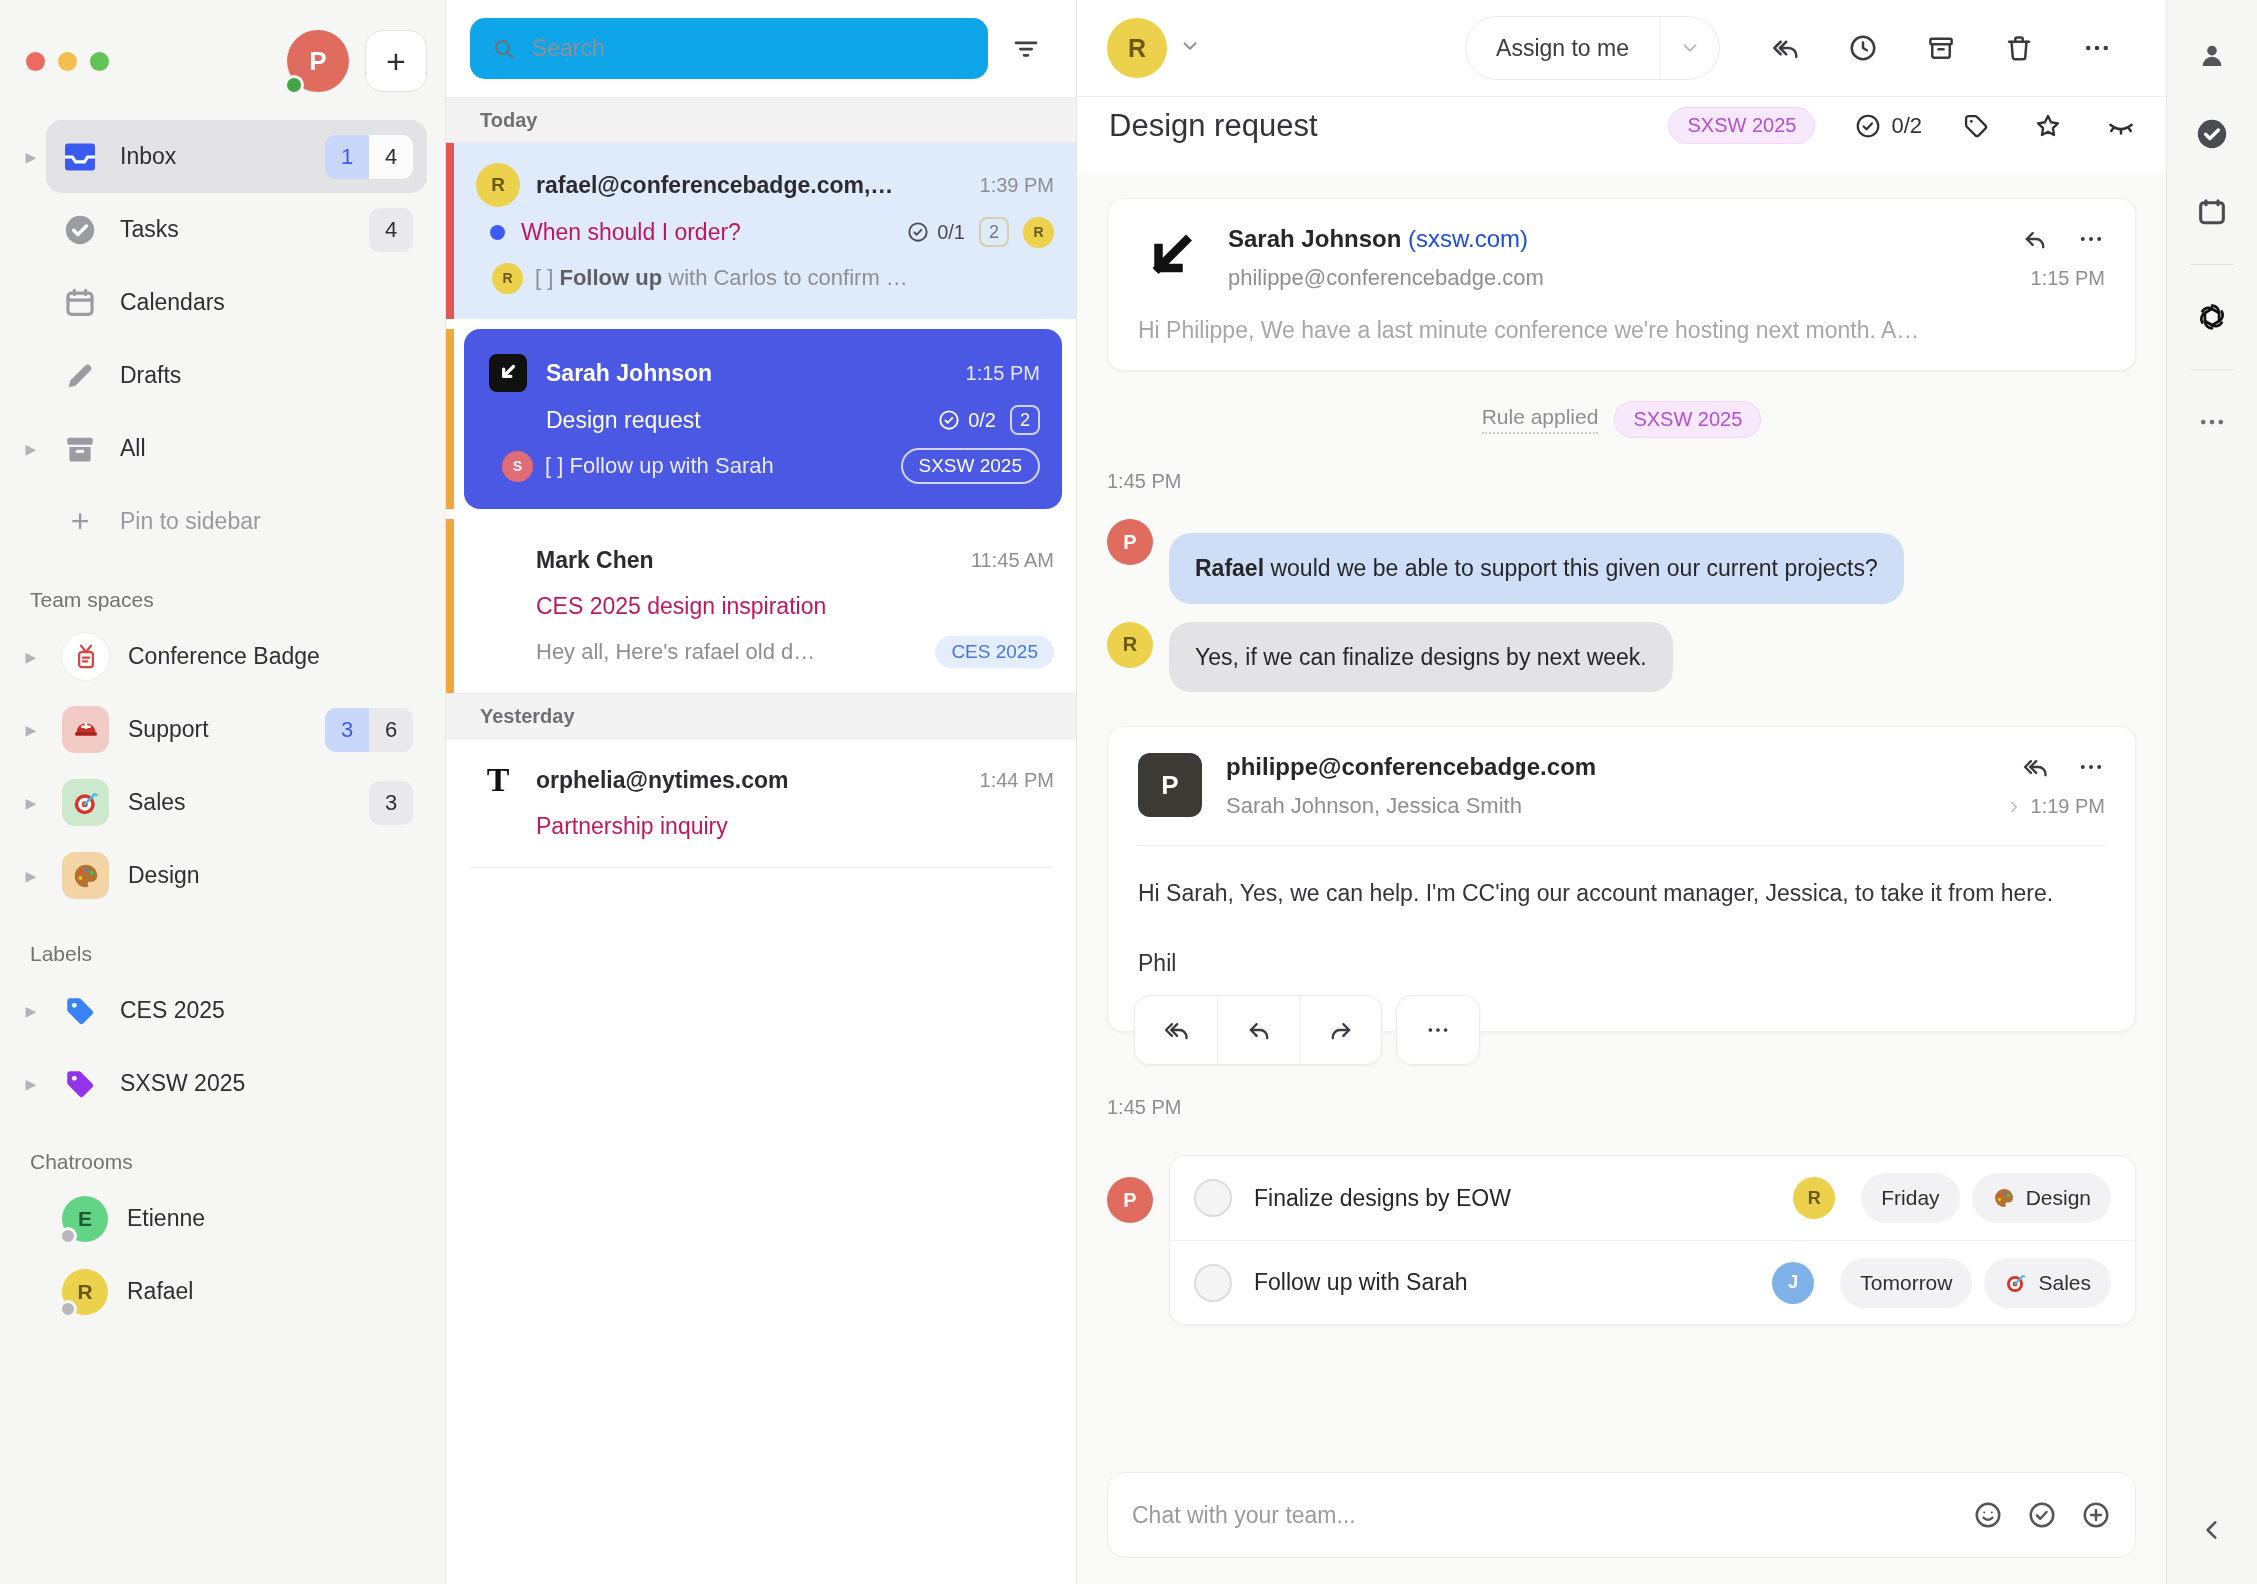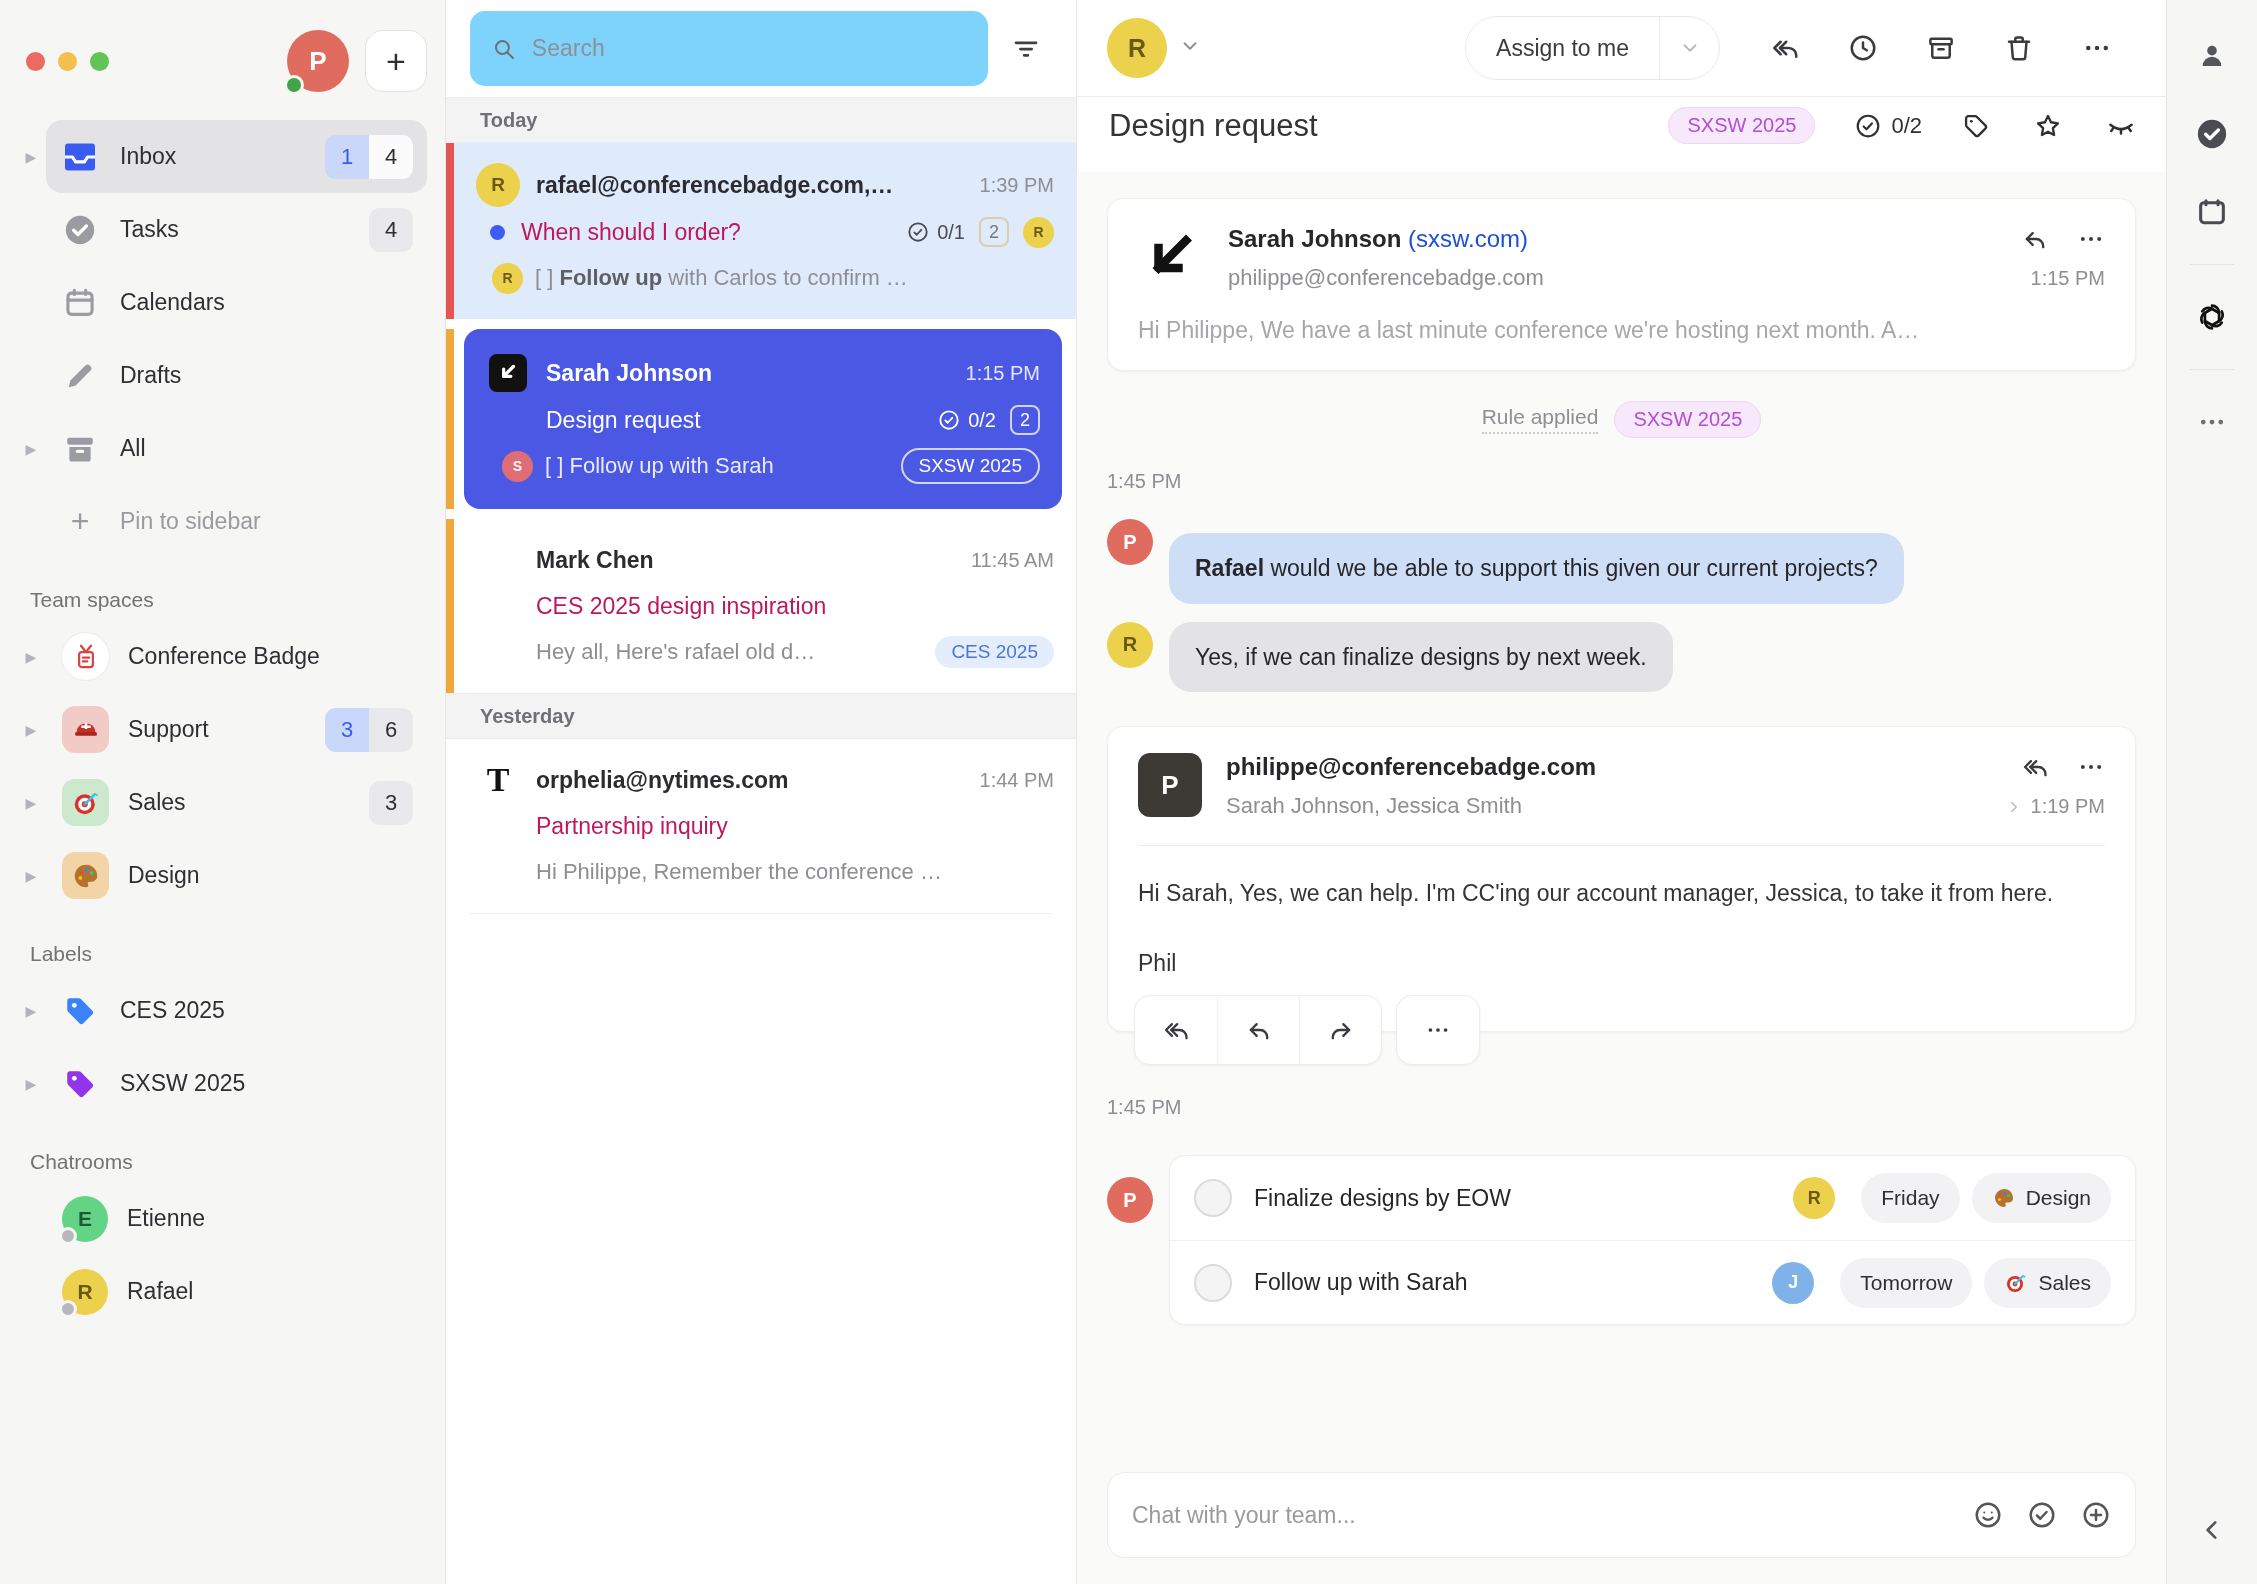--- a/index.html
+++ b/index.html
@@ -39,21 +39,21 @@
   .tile-conf { background:#fff; border-radius:50%; box-shadow:0 0 0 1px #ececea; }
   .tile-support { background:#f3cbc6; }
   .tile-sales { background:#cde9cd; }
   .tile-design { background:#f2d4a7; }
   .chat-av { width:46px; height:46px; font-size:21px; margin-right:19px; }
   .chat-av .status-dot { width:18px; height:18px; }
 
   
   .listpane { width:632px; background:#fff; border-left:1px solid #e7e7e5; border-right:1px solid #e7e7e5; flex-shrink:0; display:flex; flex-direction:column; overflow:hidden; }
   .list-head { height:97px; display:flex; align-items:center; padding:0 22px 0 24px; background:#fff; }
-  .search-pill { flex:1; height:75px; background:#7dd3fc; border-radius:15px; display:flex; align-items:center; padding:0 22px; }
+  .search-pill { flex:1; height:61px; background:#0ea5e9; border-radius:15px; display:flex; align-items:center; padding:0 22px; }
   .search-pill input { border:none; outline:none; background:transparent; font-size:23px; color:#2e2e33; font-family:inherit; width:100%; }
   .search-pill input::placeholder { color:#8f8f96; }
   .filter-btn { width:56px; height:56px; margin-left:10px; display:flex; align-items:center; justify-content:center; color:#3f3f46; }
   .group-head { background:#f3f3f4; border-top:1px solid #ececea; border-bottom:1px solid #ececea; height:46px; display:flex; align-items:center; padding-left:34px; font-size:20px; font-weight:700; color:#6f6f76; }
   .eitem { position:relative; padding:20px 22px 20px 30px; }
   .estrip { position:absolute; left:0; top:0; bottom:0; width:8px; }
   .strip-red { background:#e25550; } .strip-amber { background:#f0a73c; }
   .eitem.unread-bg { background:#dfeafb; }
   .eitem.sel-wrap { padding:0 14px 0 18px; margin:10px 0; }
   .sel-card { background:#4a58e4; border-radius:16px; padding:22px 22px 22px 22px; color:#fff; }
@@ -484,24 +484,20 @@
       <div class="eitem" style="background:#fff;">
         <div class="erow">
           <span class="nyt-t">T</span>
           <span class="ename">orphelia@nytimes.com</span>
           <span class="etime">1:44 PM</span>
         </div>
         <div class="erow">
           <span class="indent"></span>
           <span class="esub">Partnership inquiry</span>
         </div>
-        <div class="erow">
-          <span class="indent"></span>
-          <span class="esnip">Hi Philippe, Remember the conference …</span>
-        </div>
       </div>
       <div class="list-divider"></div>
     </div>
   </section>
 
   <section class="convo">
     <div class="c-toolbar">
       <span class="avatar av-r">
           <span>R</span>
         </span>

